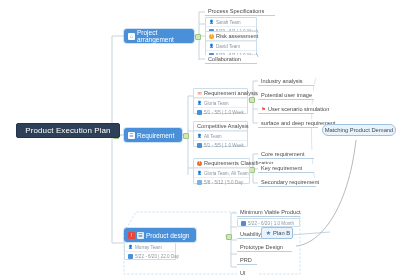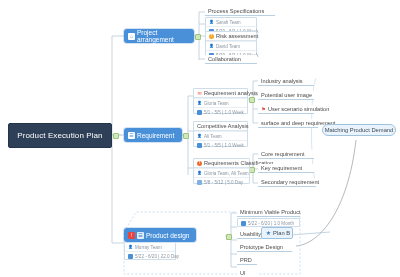--- a/index.html
+++ b/index.html
@@ -228,21 +228,21 @@
     </g>
   </svg>
 
   <div class="grip" style="left:113px; top:133px;"></div>
   <div class="grip" style="left:195px; top:34px;"></div>
   <div class="grip" style="left:183px; top:133px;"></div>
   <div class="grip" style="left:249px; top:97px;"></div>
   <div class="grip" style="left:249px; top:167px;"></div>
   <div class="grip" style="left:226px; top:234px;"></div>
 
-  <div class="node root" style="left:8px; top:123px; width:104px; height:25px;">
+  <div class="node root" style="left:16px; top:123px; width:104px; height:15px;">
     <span>Product Execution Plan</span>
   </div>
 
   <div class="node lvl1" style="left:124px; top:29px; width:70px; height:14px;">
     <span class="glyph g-home">⌂</span>
     <span>Project arrangement</span>
   </div>
 
   <div class="node leaf" style="left:205px; top:7px; width:70px; height:9px;">
     <span>Process Specifications</span>

